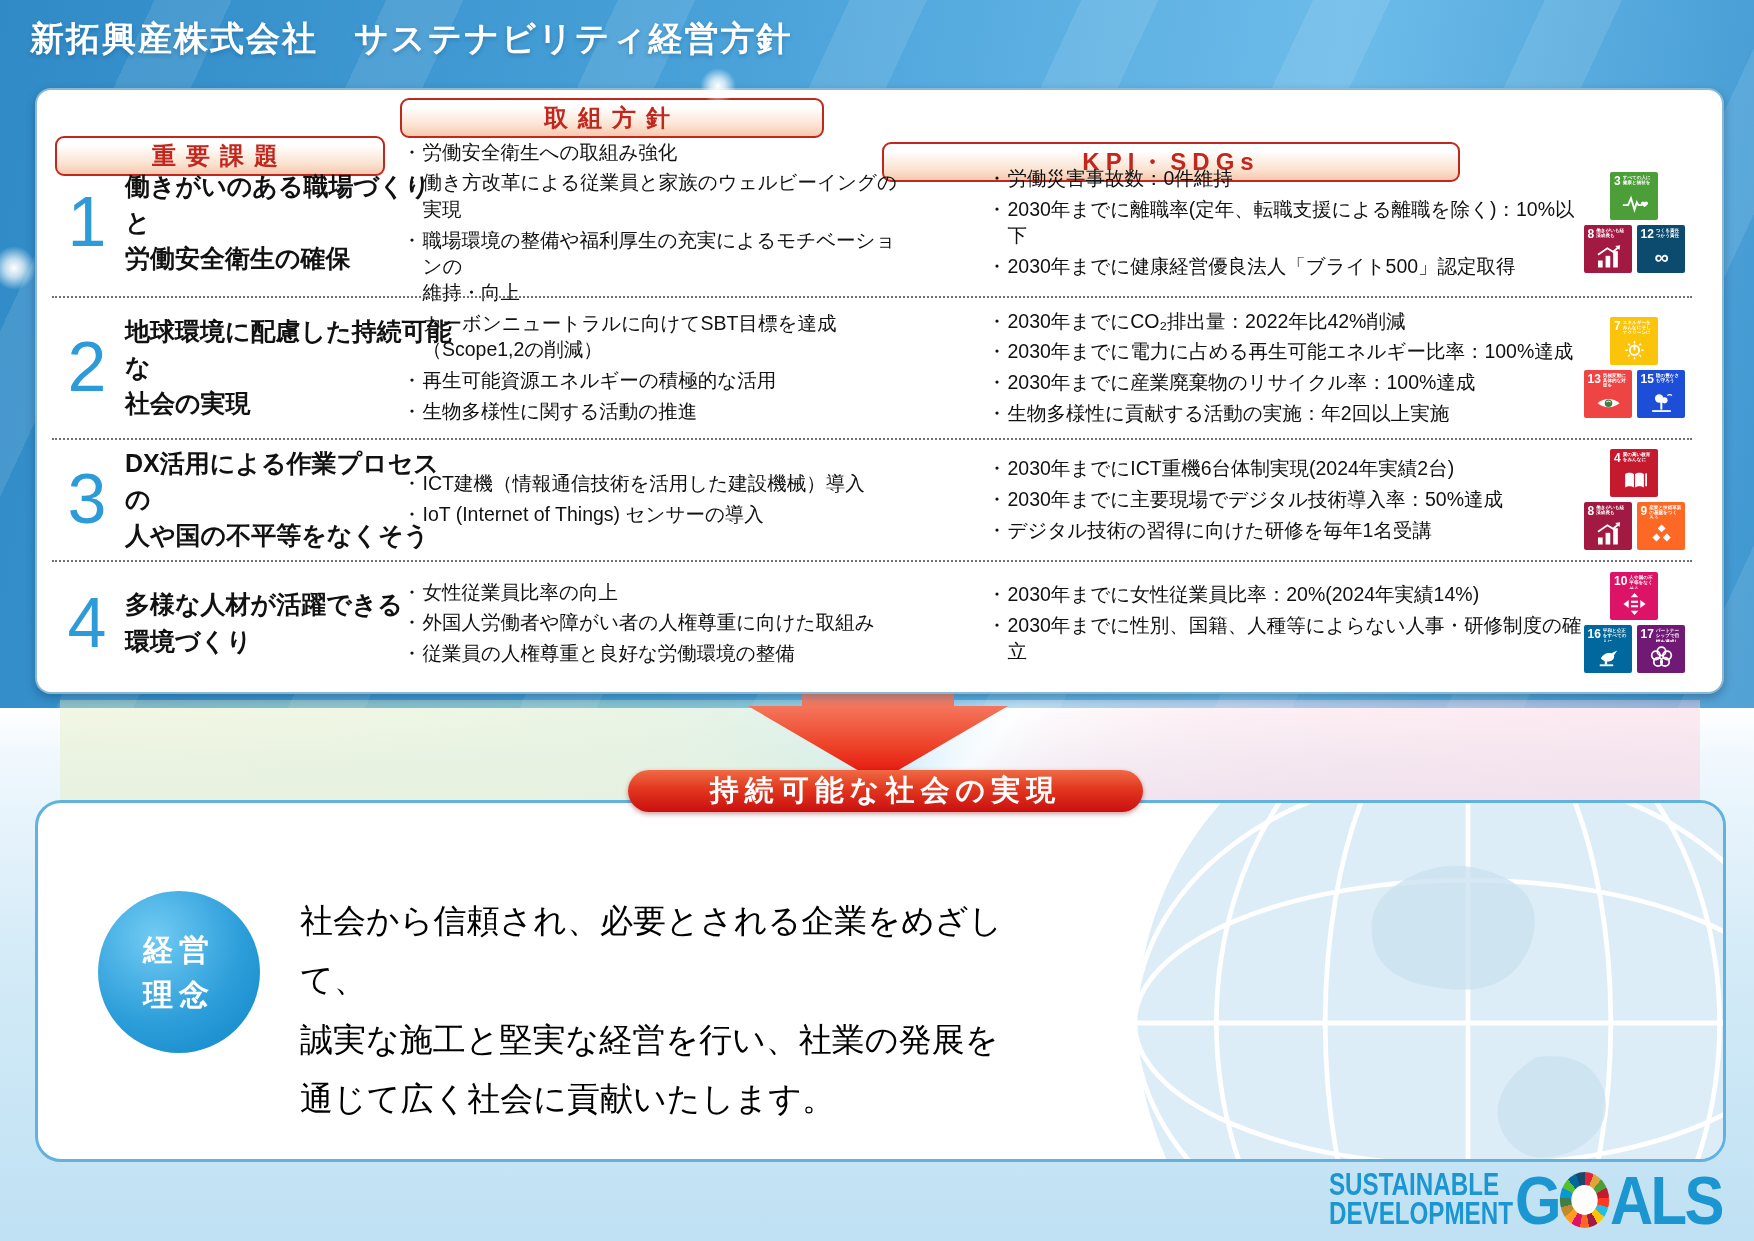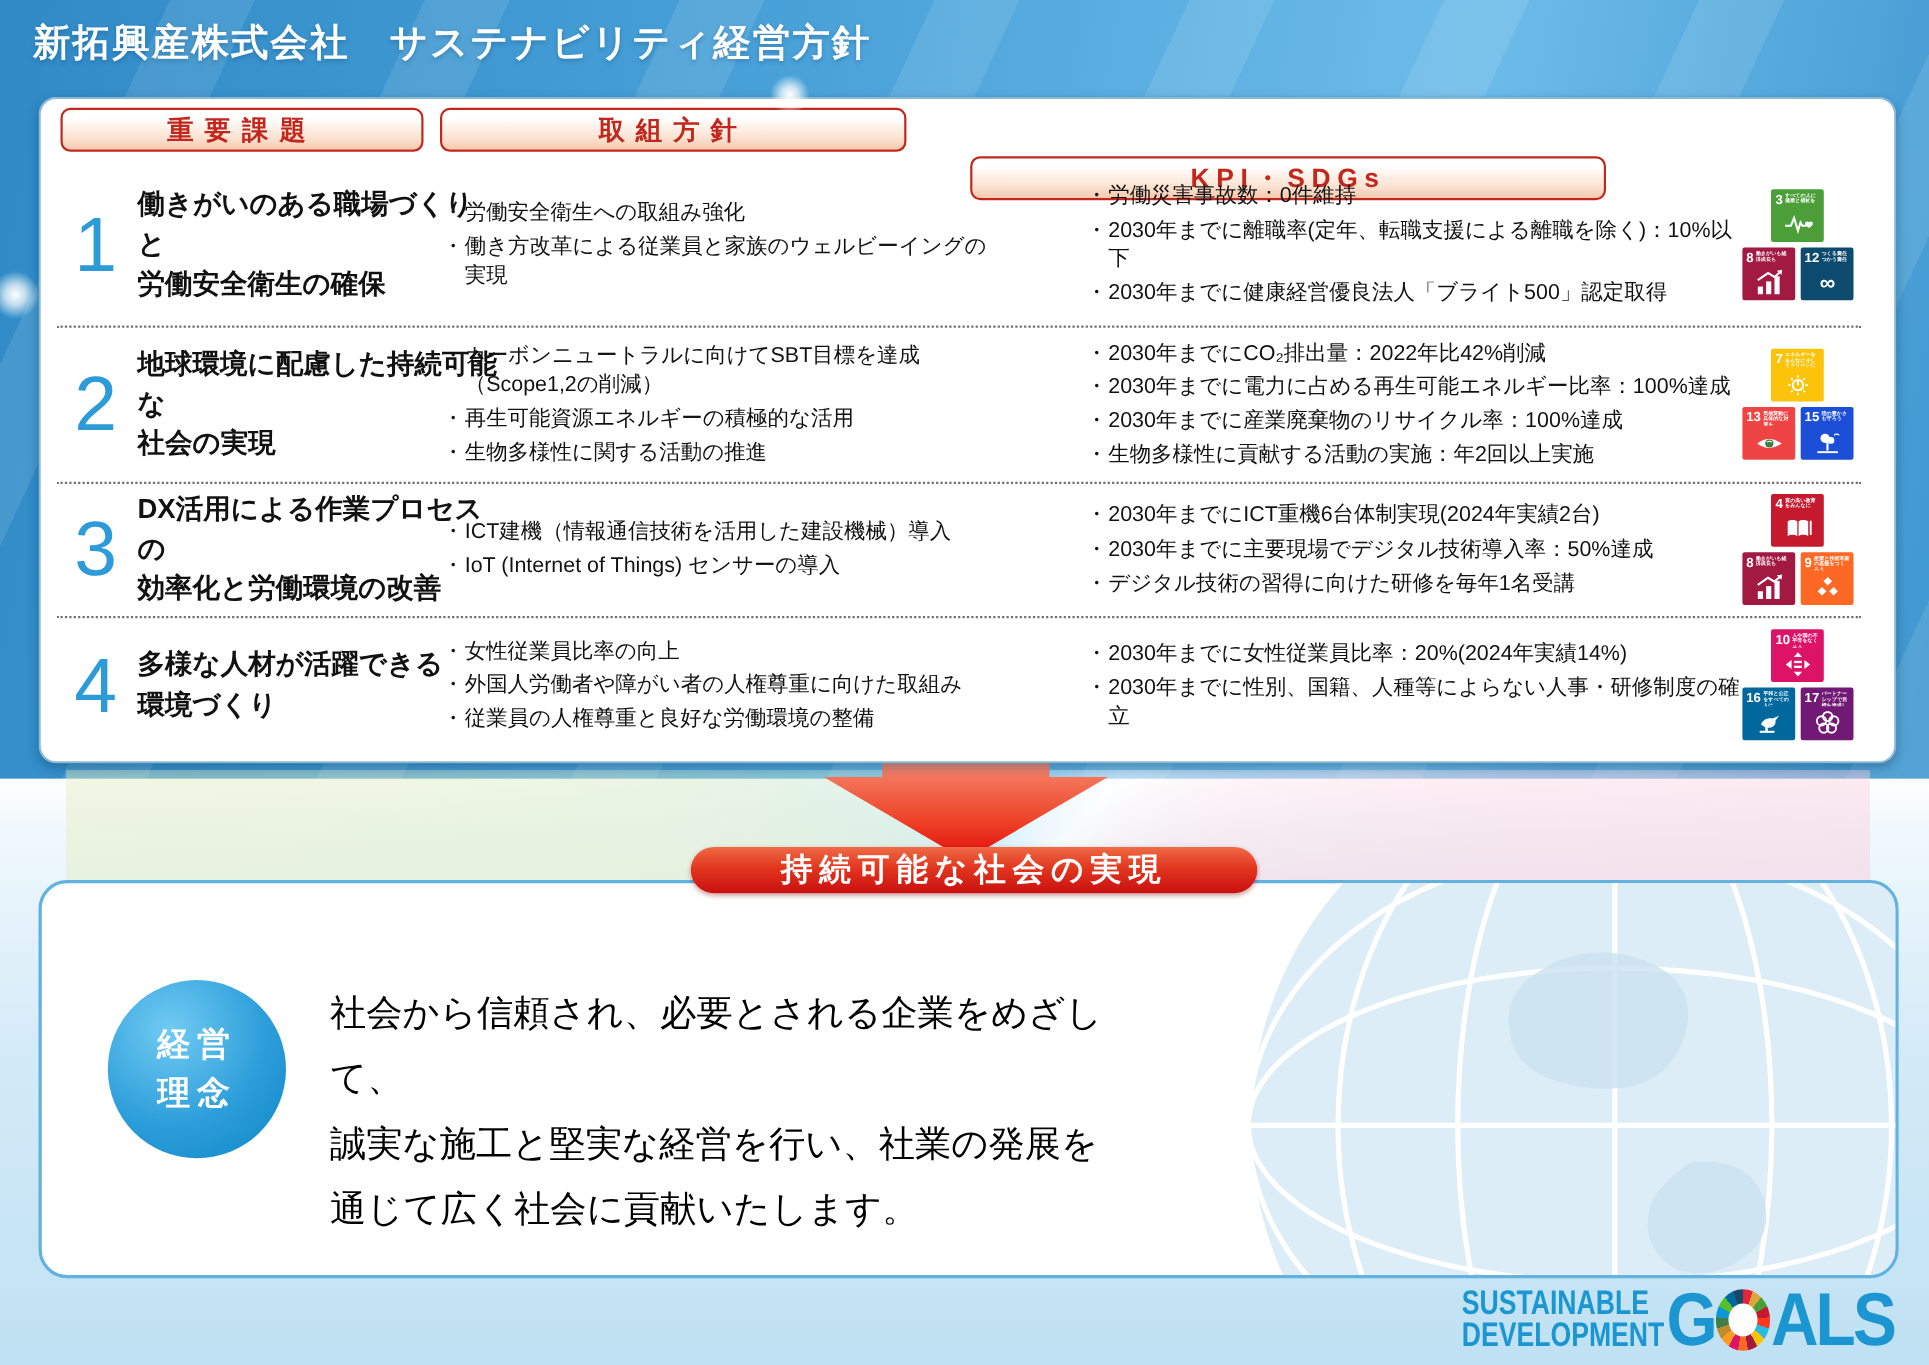--- a/index.html
+++ b/index.html
@@ -26,21 +26,21 @@
   
   .main-box{position:absolute;left:35px;top:88px;width:1685px;height:602px;z-index:2;
     background:#fff;border:2px solid rgba(43,127,176,.55);border-radius:16px;
     box-shadow:0 4px 10px rgba(0,50,90,.35);}
   .hdr{position:absolute;top:8px;height:40px;box-sizing:border-box;
     border:2px solid var(--header_red,#c1271c);border-radius:9px;
     background:linear-gradient(180deg,#ffffff 20%,#fbe3d2 70%,#f6c9ae 100%);
     color:var(--header_red,#c1271c);font-weight:bold;font-size:24px;letter-spacing:10px;
     display:flex;align-items:center;justify-content:center;}
   .hdr.kpi{letter-spacing:6px;}
-  .h1{left:18px;width:330px;} .h2{left:363px;width:424px;} .h3{left:845px;width:578px;margin-top:44px;}
+  .h1{left:18px;width:330px;margin-top:38px;} .h2{left:363px;width:424px;} .h3{left:845px;width:578px;margin-top:44px;}
   .sep{position:absolute;left:15px;width:1640px;border-top:2px dotted #6f6f6f;}
   .row{position:absolute;left:0;width:100%;}
   .cell{position:absolute;top:0;height:100%;display:flex;flex-direction:column;justify-content:center;}
   .num{left:15px;width:70px;align-items:center;color:var(--number_blue,#2e9bd9);
     font-size:70px;line-height:1;font-weight:400;}
   .rtitle{left:88px;width:330px;font-size:25px;font-weight:bold;line-height:1.45;
     color:#111;white-space:pre-line;}
   .blist,.klist{list-style:none;margin:0;padding:0;}
   .bullets{left:365px;width:500px;}
   .kpis{left:950px;width:600px;}
@@ -115,20 +115,22 @@
     <div class="hdr h3 kpi">KPI・SDGs</div>
 
     <div class="row" style="top:58px;height:148px;">
       <div class="cell num">1</div>
       <div class="cell rtitle">働きがいのある職場づくりと
 労働安全衛生の確保</div>
       <div class="cell bullets">
           <ul class="blist">
         <li>労働安全衛生への取組み強化</li>
         <li>働き方改革による従業員と家族のウェルビーイングの実現</li>
+        <li>職場環境の整備や福利厚生の充実によるモチベーションの
+維持・向上</li>
       </ul>
         </div>
       <div class="cell kpis">
           <ul class="klist">
         <li>労働災害事故数：0件維持</li>
         <li>2030年までに離職率(定年、転職支援による離職を除く)：10%以下</li>
         <li>2030年までに健康経営優良法人「ブライト500」認定取得</li>
       </ul>
         </div>
       <div class="cell sdg-group">
@@ -237,21 +239,21 @@
               </svg>
           </div>
         </div>
       </div>
     </div>
     <div class="sep" style="top:348px;"></div>
 
     <div class="row" style="top:348px;height:122px;">
       <div class="cell num">3</div>
       <div class="cell rtitle">DX活用による作業プロセスの
-効率化と労働環境の改善</div>
+人や国の不平等をなくそう</div>
       <div class="cell bullets">
           <ul class="blist">
         <li>ICT建機（情報通信技術を活用した建設機械）導入</li>
         <li>IoT (Internet of Things) センサーの導入</li>
       </ul>
         </div>
       <div class="cell kpis">
           <ul class="klist">
         <li>2030年までにICT重機6台体制実現(2024年実績2台)</li>
         <li>2030年までに主要現場でデジタル技術導入率：50%達成</li>

